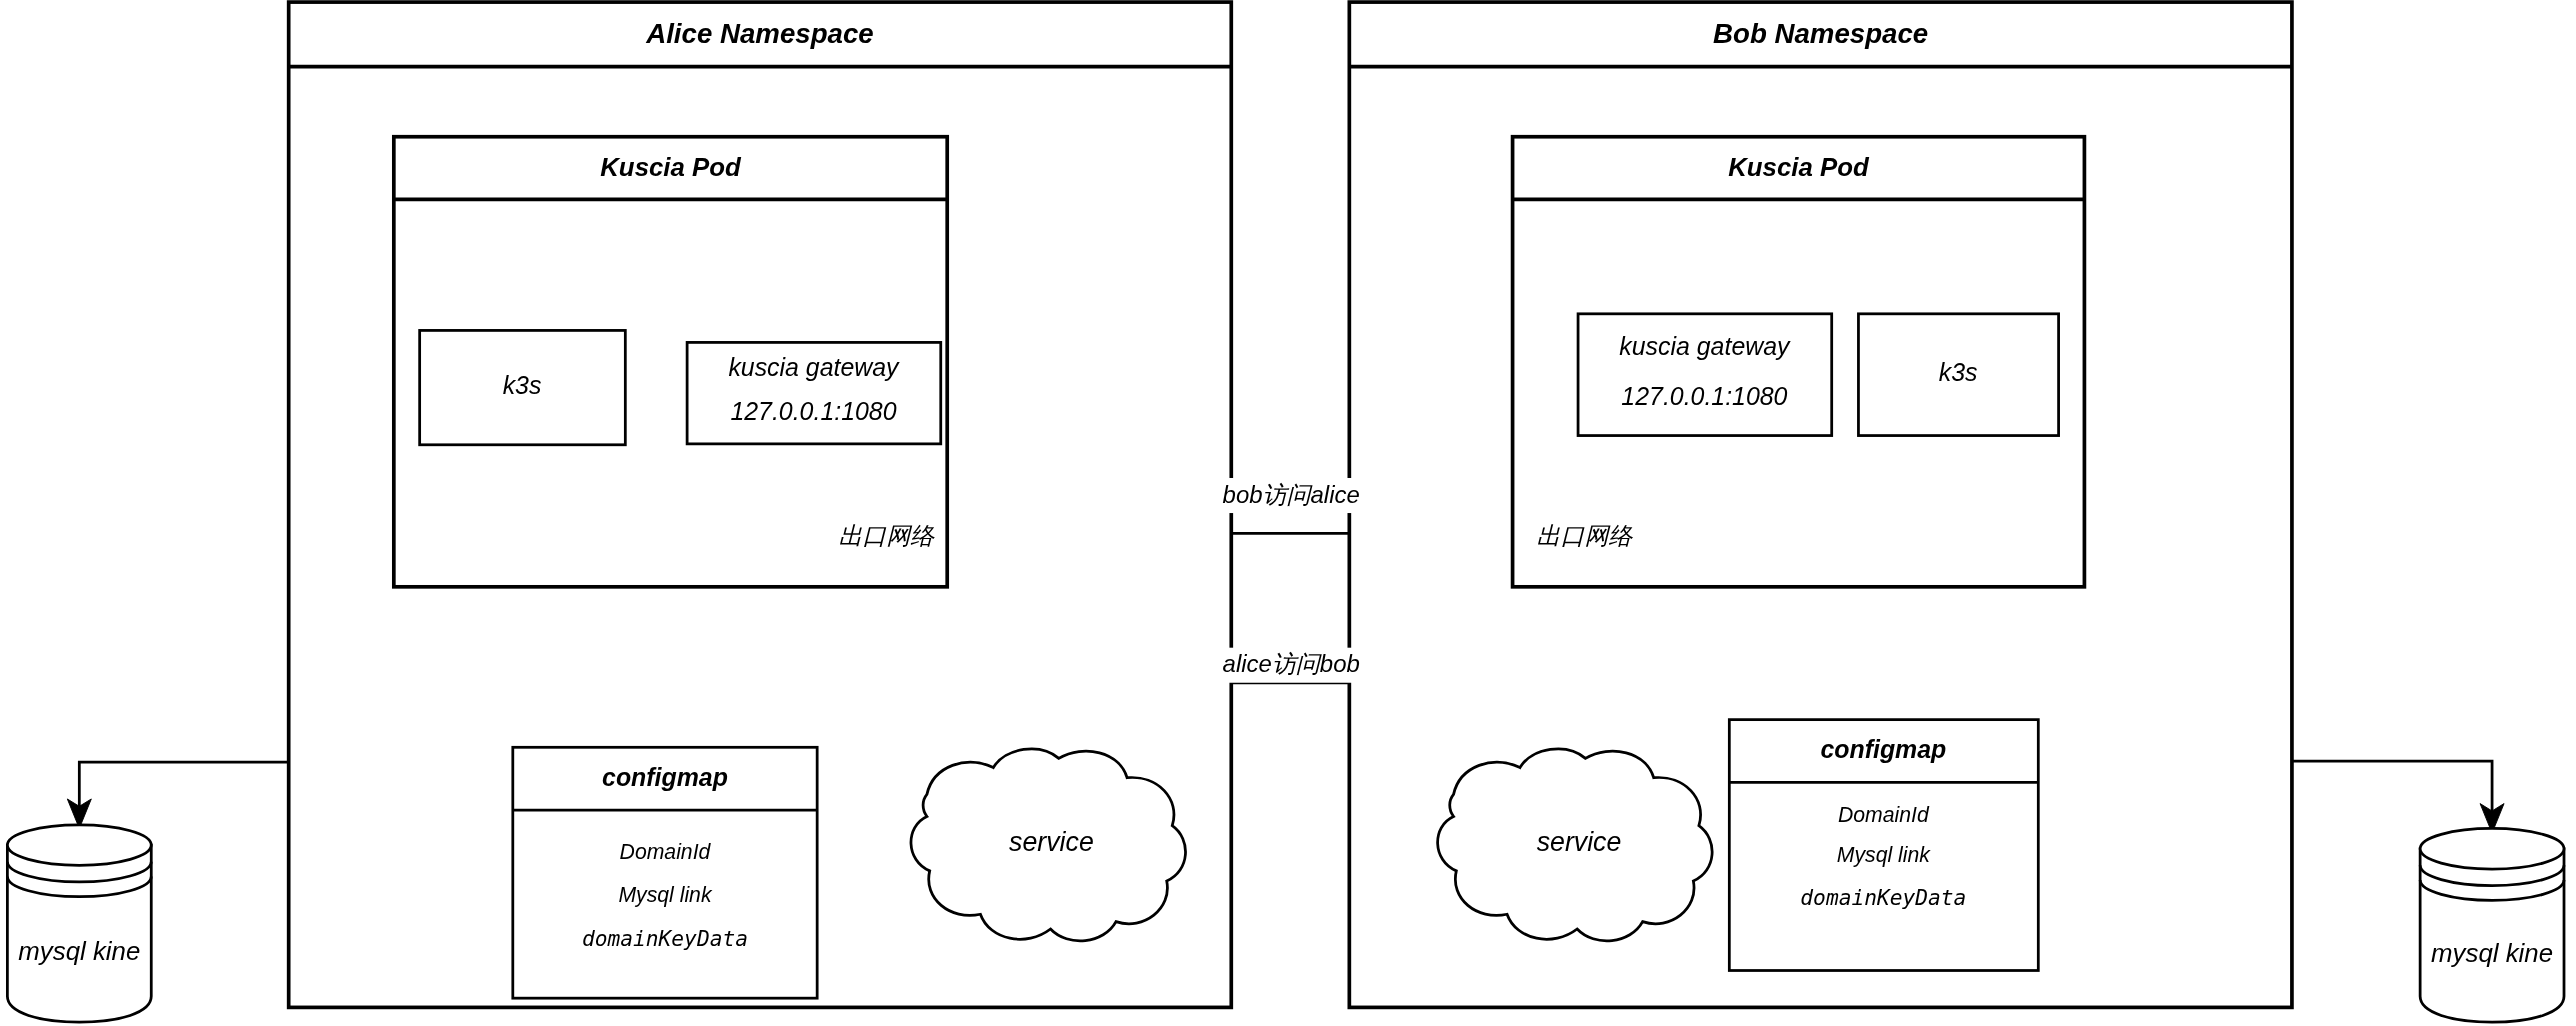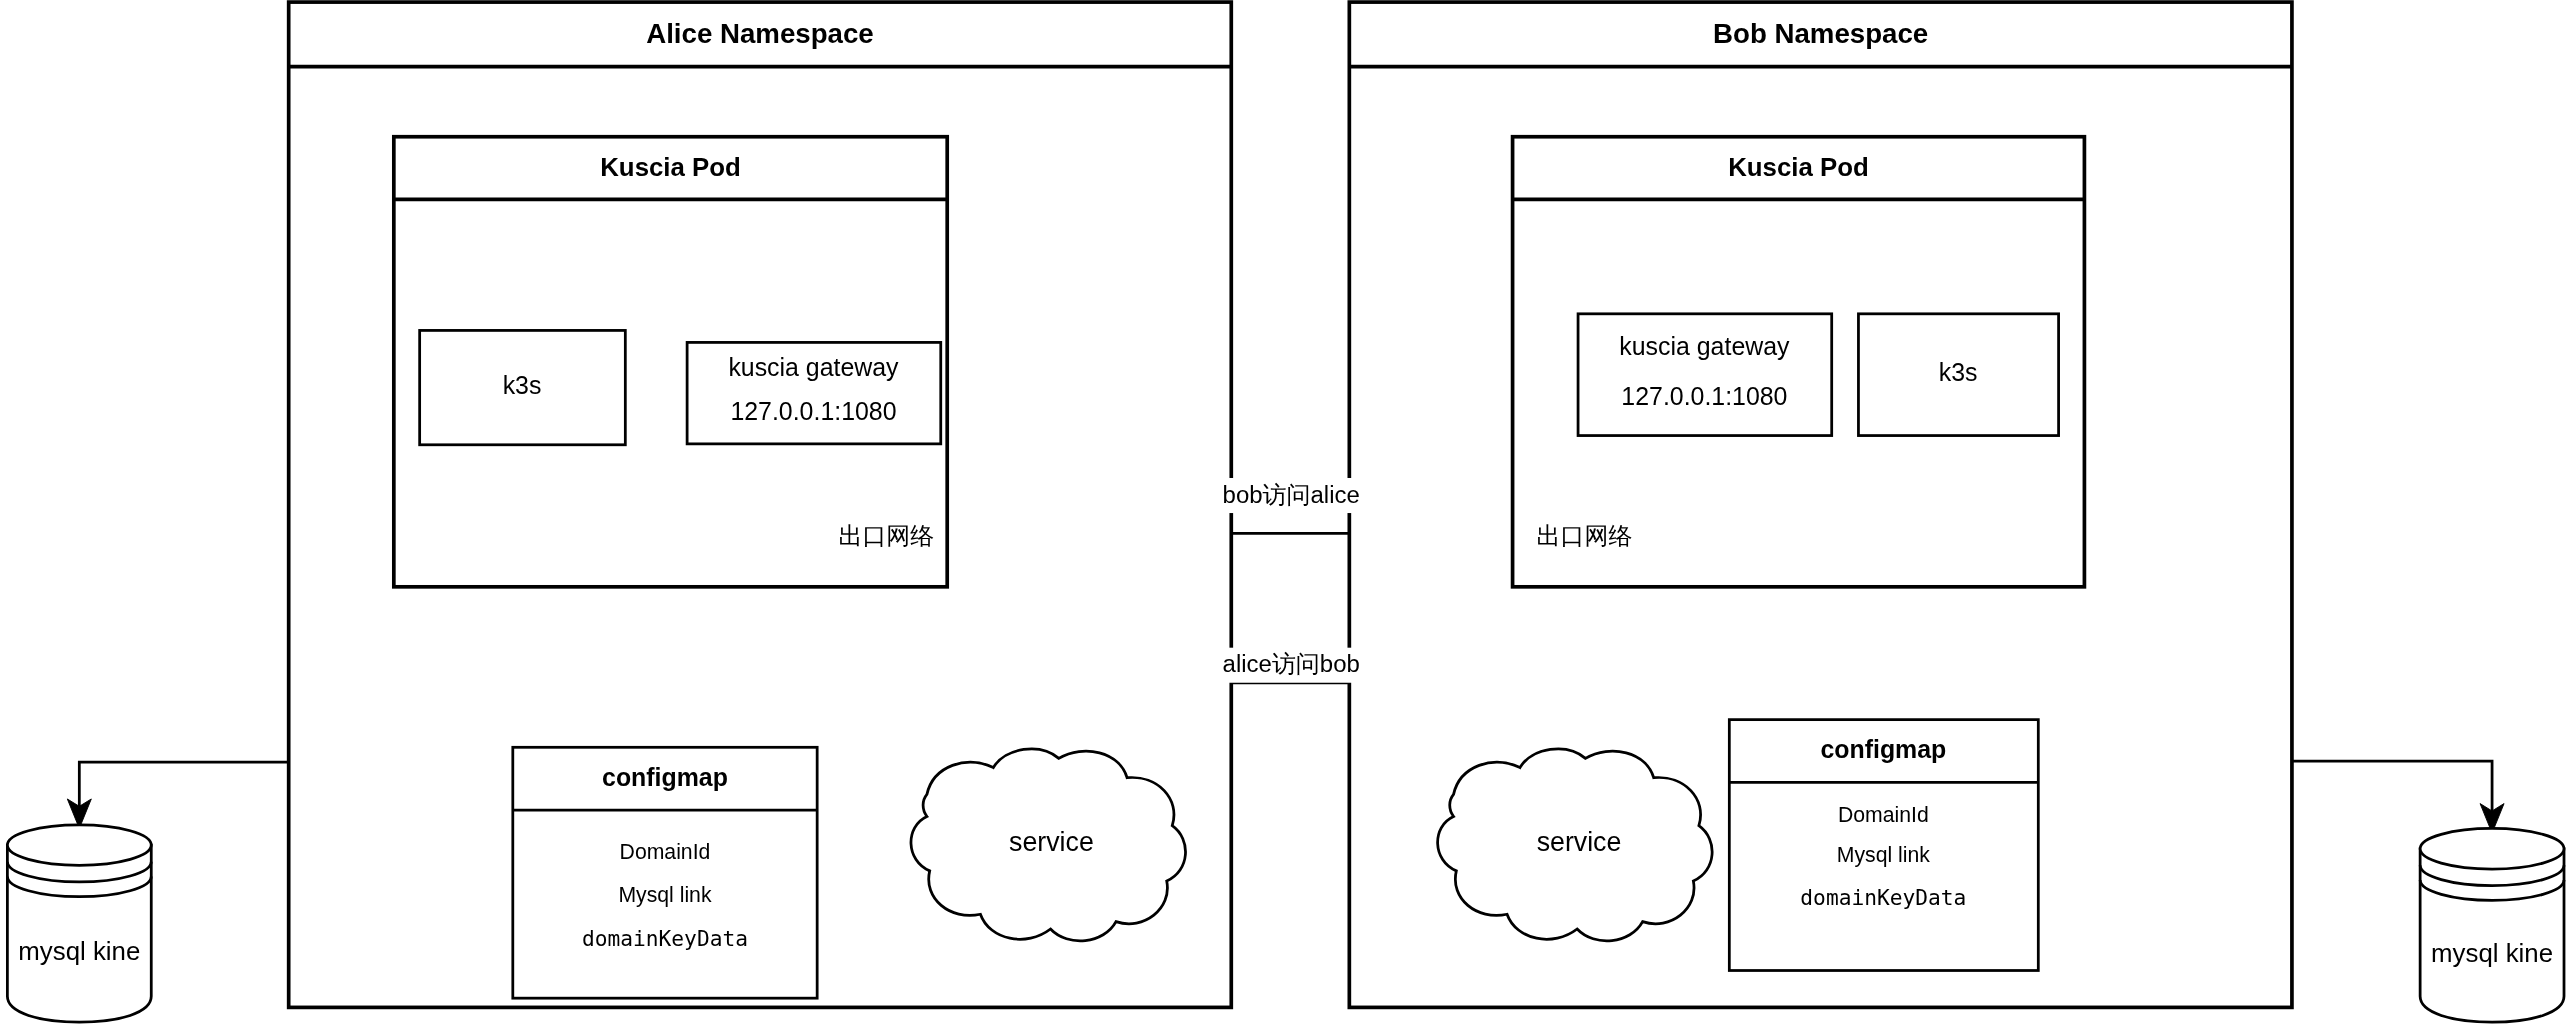--- a/index.html
+++ b/index.html
@@ -10,20 +10,21 @@
   body {
     width: 2576px;
     height: 1027px;
     font-family: "Liberation Sans", sans-serif;
     overflow: hidden;
   }
   #diagram-root {
     position: relative;
     width: 2436px;
     height: 1027px;
+    font-style: italic;
   }
   svg.diagram {
     display: block;
     width: 2576px;
     height: 1027px;
   }
   .shape-stroke {
     fill: #ffffff;
     stroke: #000000;
     stroke-width: 3;

